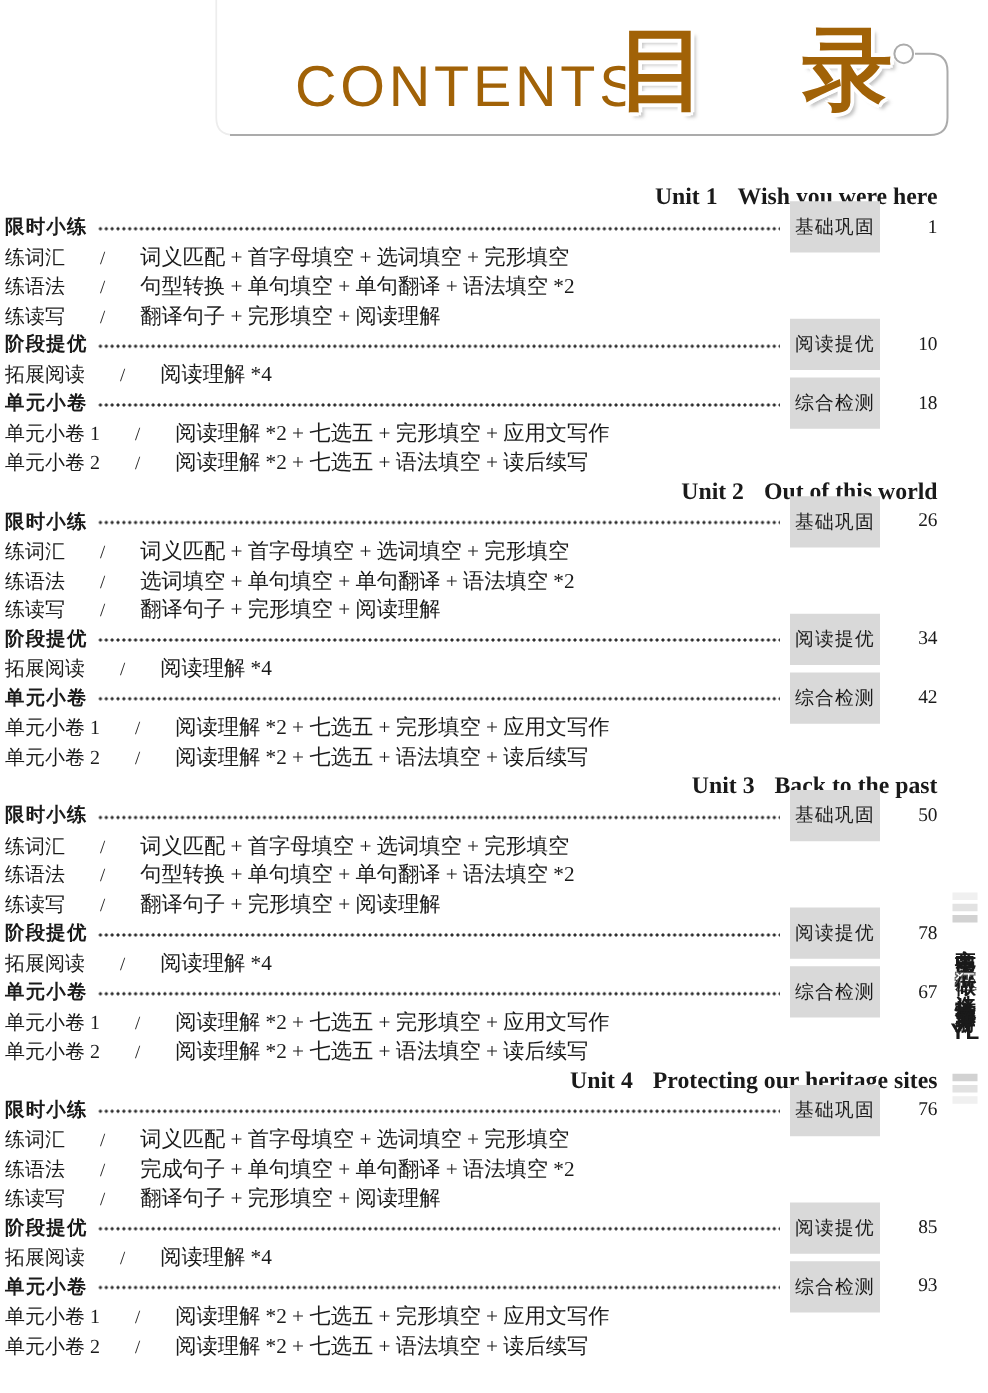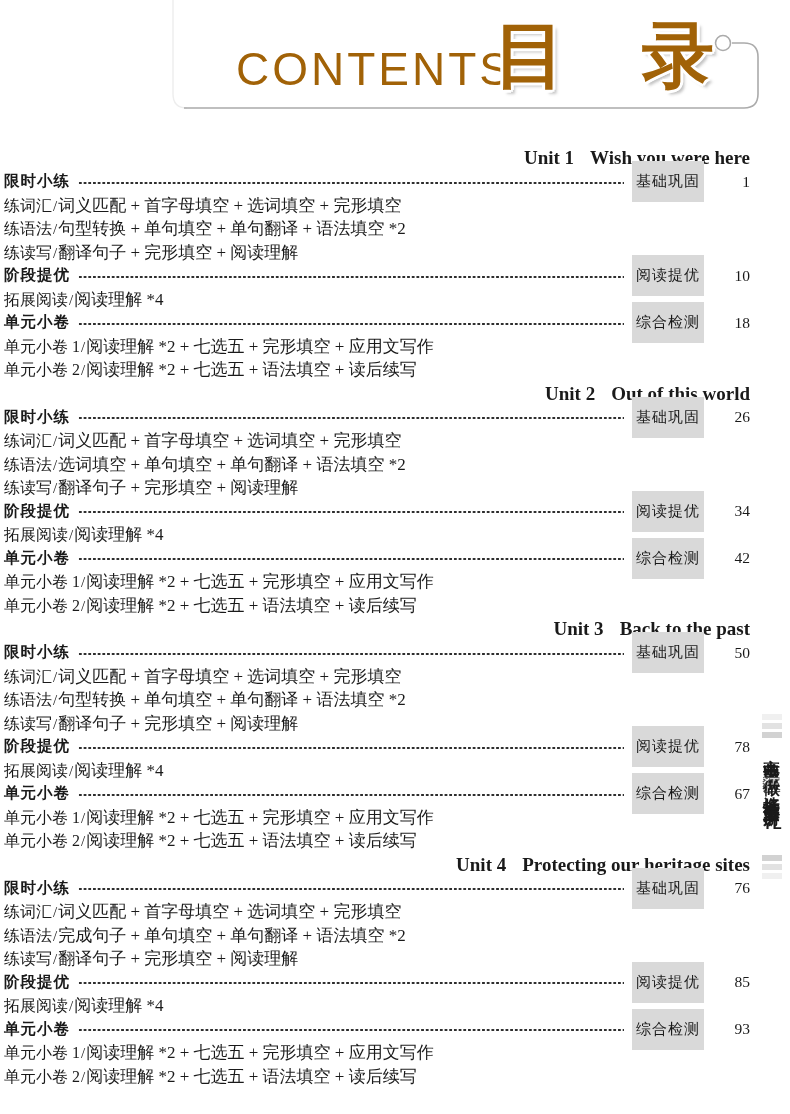--- a/index.html
+++ b/index.html
@@ -56,21 +56,21 @@
     background-position: 0 center;
   }
   .tag {
     background: #d9d9d9; font-size: 15px;
     padding: 11px 4px; white-space: nowrap; letter-spacing: 1px;
   }
   .page-num {
     width: 46px; text-align: right;
     font-family: "Liberation Serif", serif; font-size: 15.5px;
   }
-  .sub-row { align-items: baseline; }
+  .sub-row { align-items: baseline; gap: 27px; }
   .sub-label {
     font-family: "Liberation Serif", serif;
     font-size: 16px; white-space: nowrap;
   }
   .slash { font-family: "Liberation Serif", serif; font-size: 15px; padding: 0 1px; }
   .sub-desc {
     font-family: "Liberation Serif", serif;
     font-size: 17px; white-space: nowrap;
   }
   
@@ -88,21 +88,21 @@
     line-height: 32px; white-space: nowrap;
   }
   .v-block { margin-top: 7px; }
   .stylized-char {
     color: #fff;
     text-shadow: -1px -1px 0 #555, 1px -1px 0 #555, -1px 1px 0 #555, 1px 1px 0 #555, 0 0 1px #333;
     font-weight: normal;
   }
   .v-dot { font-weight: bold; font-size: 14px; line-height: 10px; margin: 2px 0; }
   .yl {
-    font-weight: bold; font-size: 15px; margin: 2px 0 21px 0;
+    font-weight: bold; font-size: 18px; margin: 2px 0 21px 0;
     font-family: "Liberation Sans", sans-serif;
   }
 </style>
 </head>
 <body>
 
 <div class="page">
 
   <div class="header">
     <svg class="header-border" width="790" height="118" viewBox="0 0 790 118">

